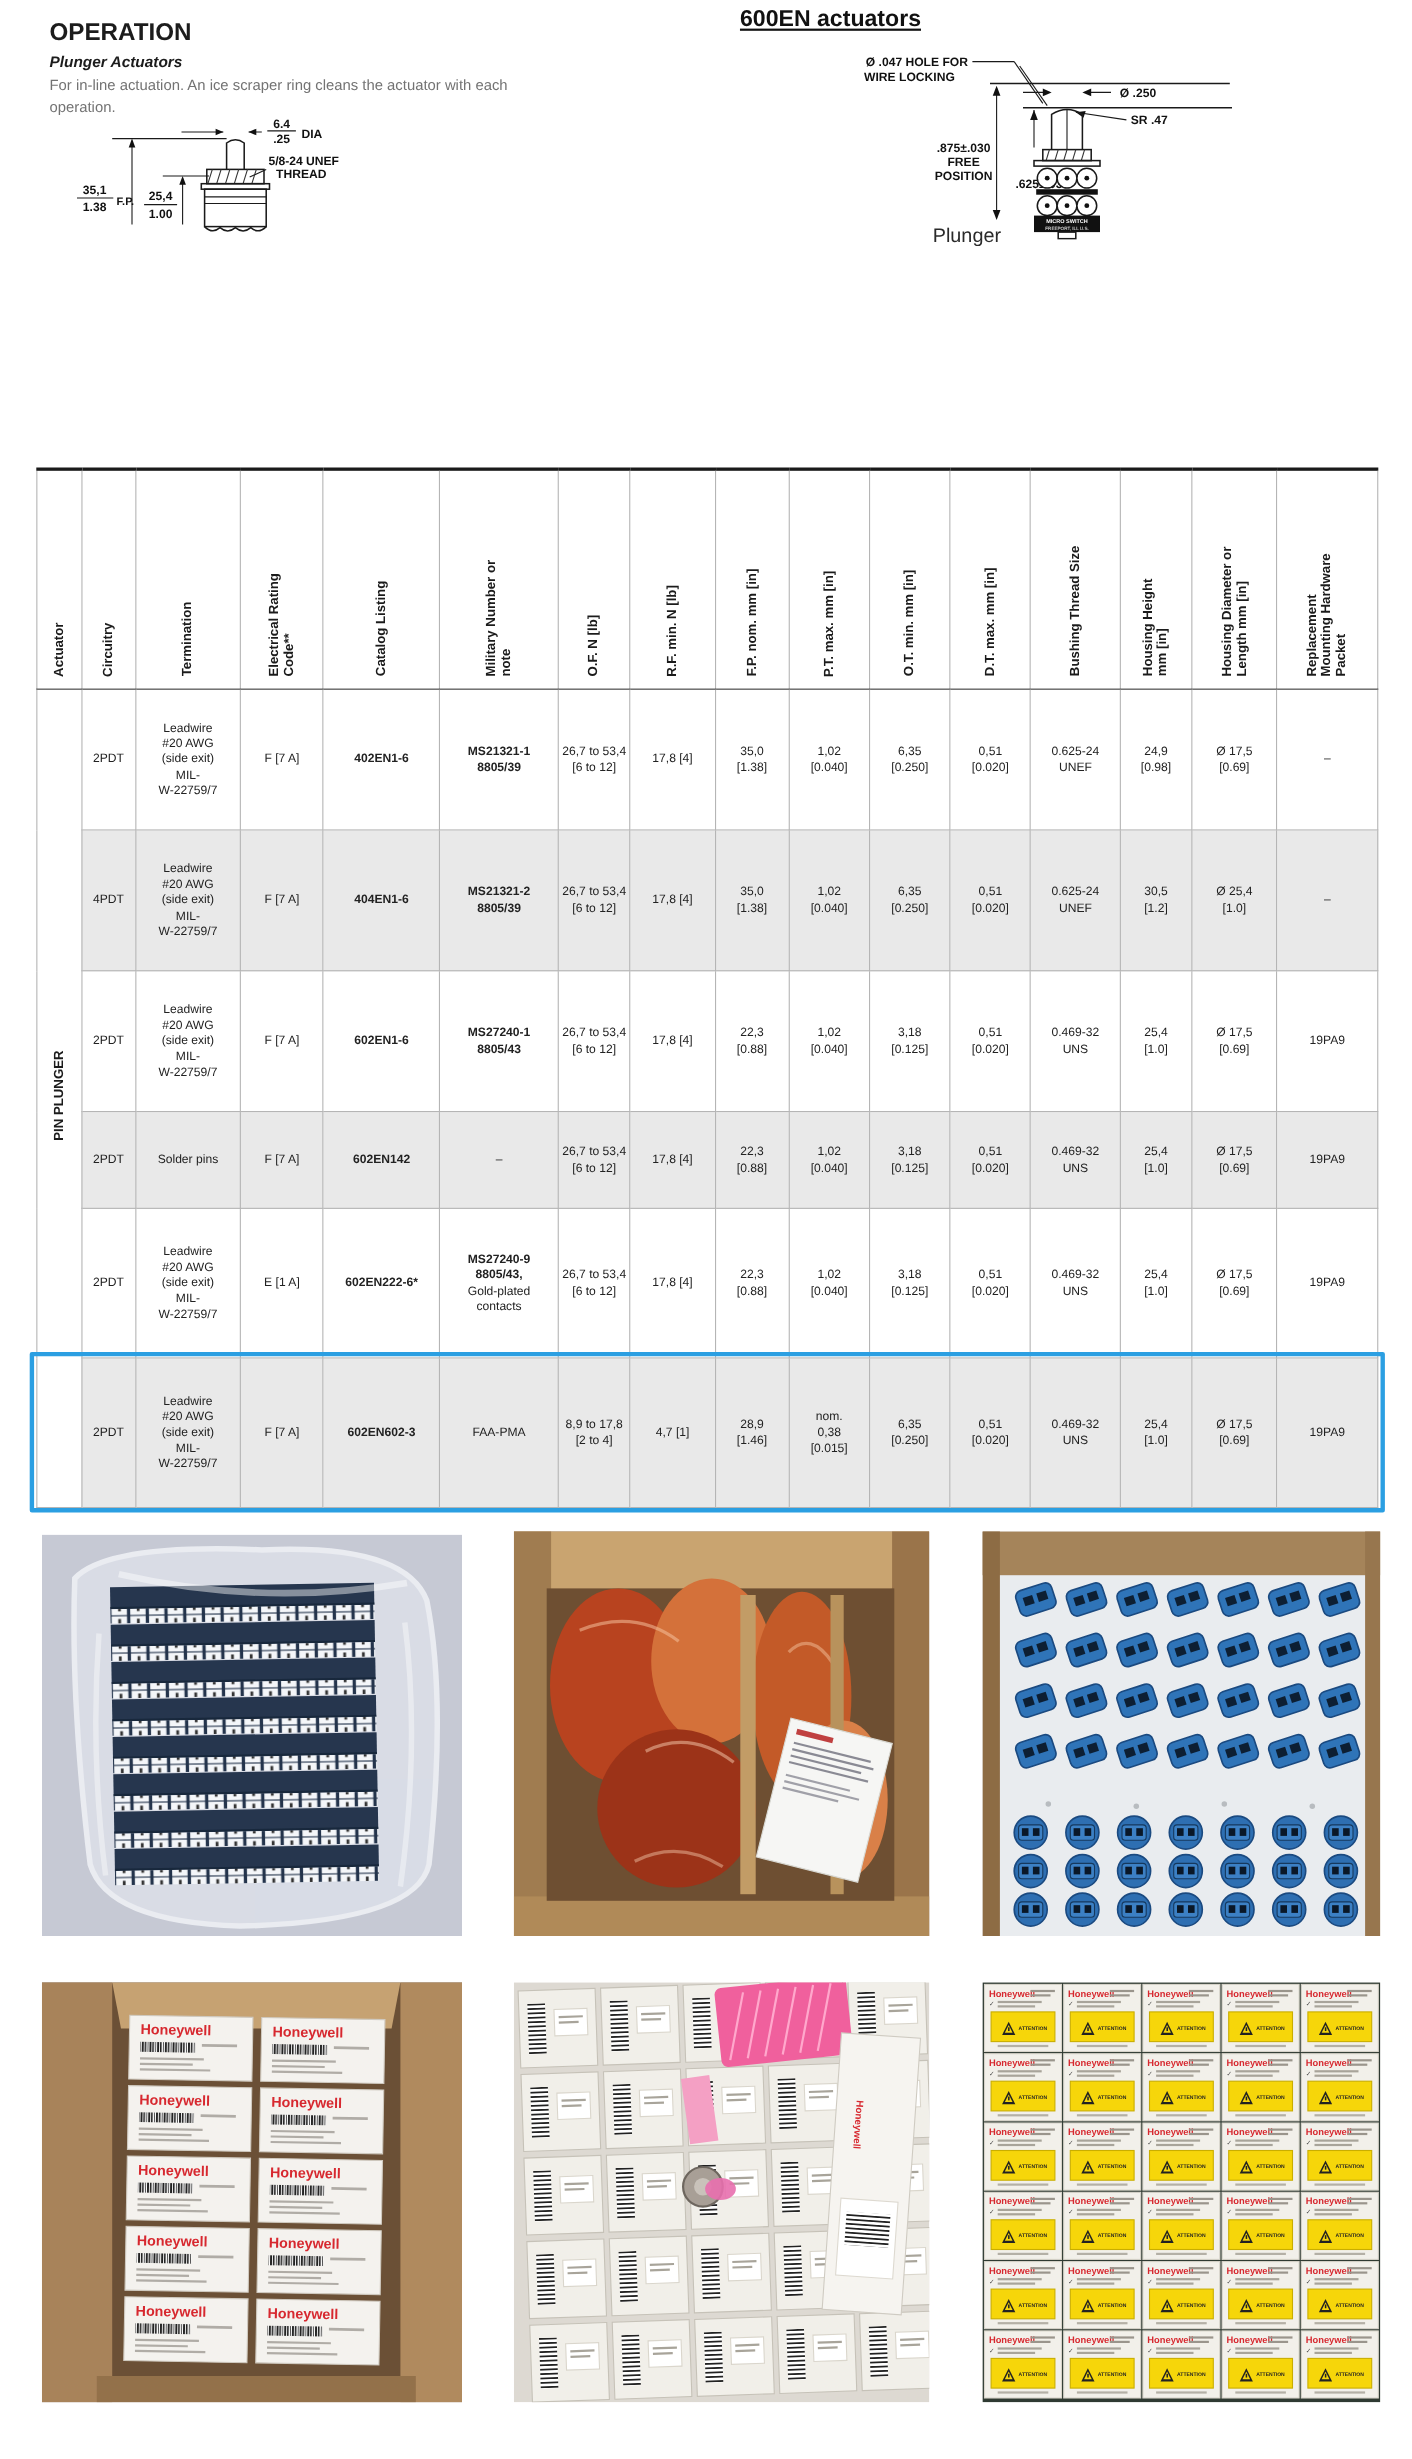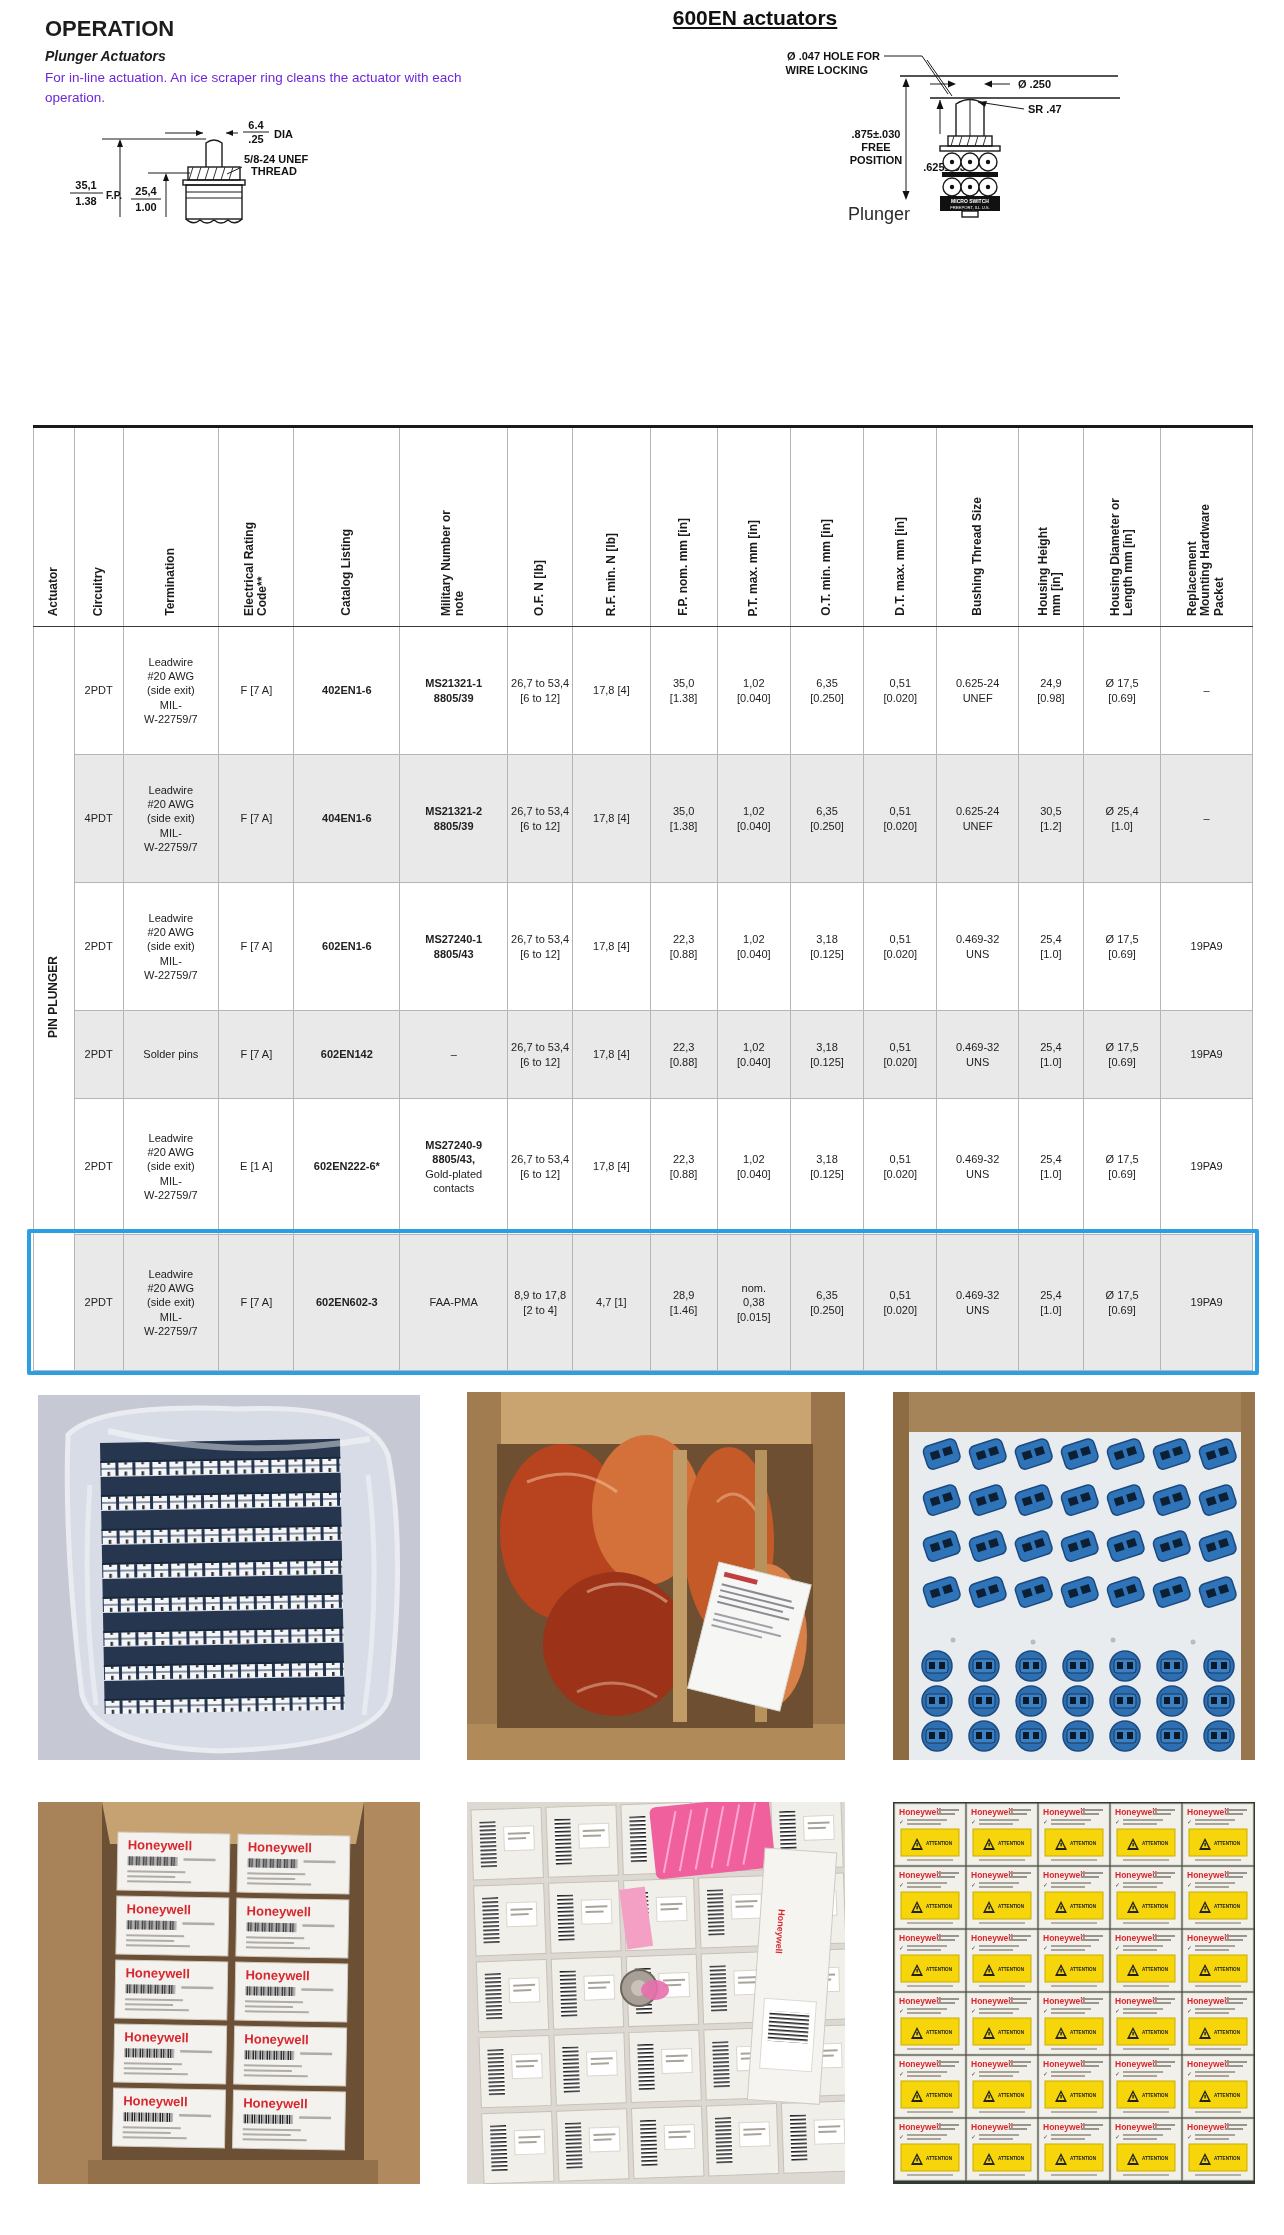--- a/index.html
+++ b/index.html
@@ -2,21 +2,21 @@
 <html><head>
 <meta charset="utf-8">
 <style>
   html,body { margin:0; padding:0; background:#ffffff; font-family:"Liberation Sans",sans-serif; }
   #page { position:relative; width:1284px; height:2235px; background:#fff; overflow:hidden; color:#222; }
   .abs { position:absolute; }
 
   
   .op-heading { left:45px; top:16px; font-size:22px; font-weight:bold; color:#1c1c1c; }
   .op-sub     { left:45px; top:48px; font-size:14px; font-weight:bold; color:#1c1c1c;font-style:italic; }
-  .op-body    { left:45px; top:68px; width:440px; font-size:13.5px; line-height:1.5; color:#6d28d9; }
+  .op-body    { left:45px; top:68px; width:440px; font-size:13.5px; line-height:1.5; color:#737373; }
   .right-title{ left:560px; top:6px; width:390px; text-align:center; font-size:21px; font-weight:bold; color:#111;text-decoration:underline; }
   .plunger-caption { left:790px; top:204px; width:120px; text-align:right; font-size:18px; color:#2a2a2a; }
 
   svg text { font-family:"Liberation Sans",sans-serif; }
   .draw-label { font-size:11px; fill:#111; font-weight:bold; }
   .draw-label-sm { font-size:10px; fill:#111; font-weight:bold; }
   .dline { stroke:#1a1a1a; stroke-width:1.4; fill:none; }
   .dthin { stroke:#1a1a1a; stroke-width:1; fill:none; }
 
   
@@ -49,21 +49,21 @@
 </head>
 <body>
 
 <div id="page">
 
   <div class="abs op-heading">OPERATION</div>
   <div class="abs op-sub">Plunger Actuators</div>
   <div class="abs op-body">For in-line actuation. An ice scraper ring cleans the actuator with each operation.</div>
   <div class="abs right-title">600EN actuators</div>
 
-  <div class="abs" style="left:40px; top:104px; width:300px; height:135px;margin-top:13px;">
+  <div class="abs" style="left:40px; top:104px; width:300px; height:135px;">
     <svg width="300" height="135" viewBox="0 0 300 135">
 
       <line class="dthin" x1="125" y1="16" x2="163" y2="16"></line>
       <path d="M163,16 l-7,-3 l0,6 z" fill="#111"></path>
       <line class="dthin" x1="198" y1="16" x2="186" y2="16"></line>
       <path d="M186,16 l7,-3 l0,6 z" fill="#111"></path>
 
       <text class="draw-label" x="216" y="12" text-anchor="middle">6.4</text>
       <line class="dthin" x1="203" y1="15" x2="229" y2="15"></line>
       <text class="draw-label" x="216" y="26" text-anchor="middle">.25</text>

